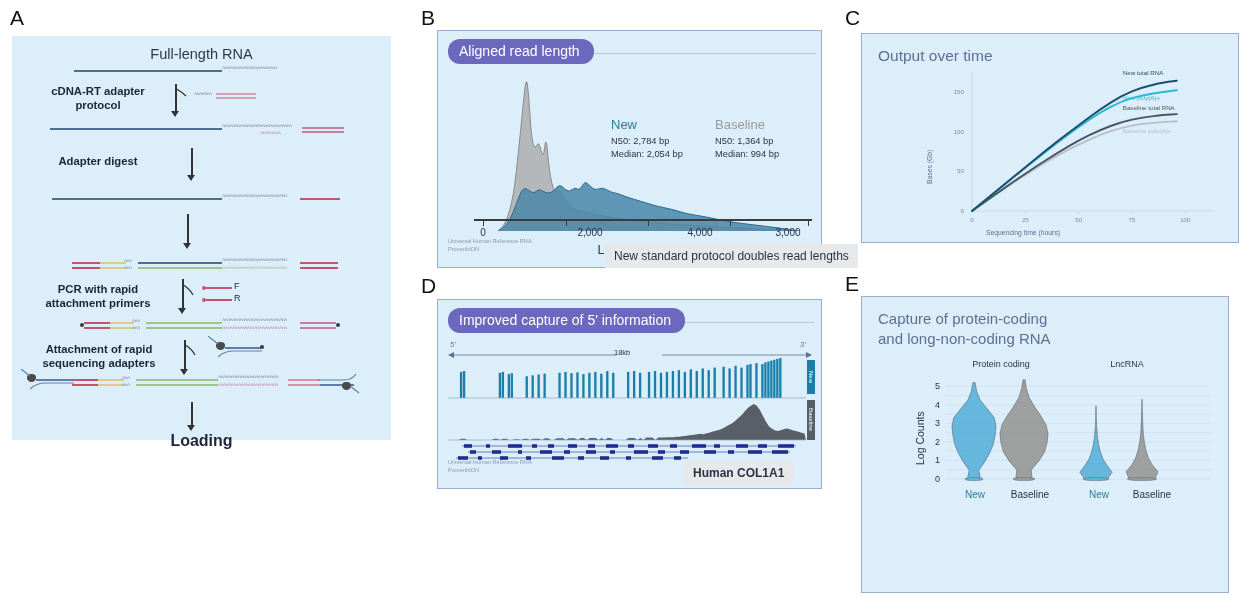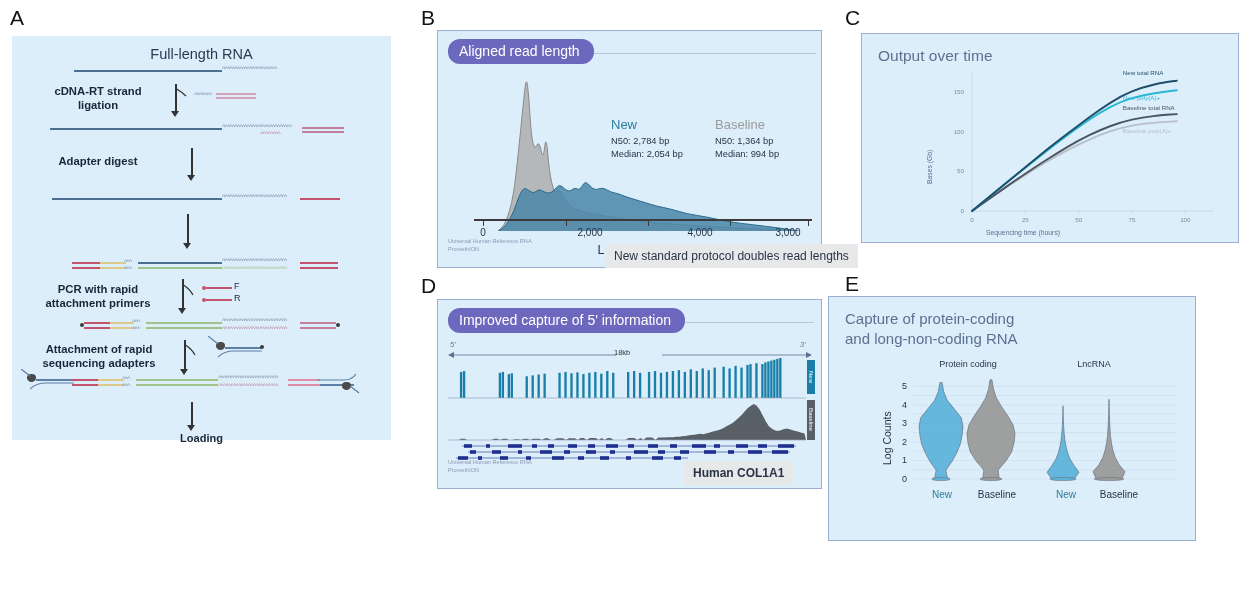--- a/index.html
+++ b/index.html
@@ -47,21 +47,21 @@
     font-family: "Liberation Sans", sans-serif;
   }
   .polymerase-badge {
     position: absolute;
     background: #4a4aa8; color: #fff;
     font-size: 12px; padding: 6px 10px;
     border-radius: 2px; white-space: nowrap;
   }
   .aLoading {
     position: absolute; width: 100%; text-align: center;
-    font-size: 11px; color: #1b2638; font-weight: 700;
+    font-size: 16px; color: #1b2638; font-weight: 700;
   }
   .bead {
     position: absolute; width: 9px; height: 8px;
     background: #4a4a4a; border-radius: 45% 45% 50% 50%;
   }
 
   
   .card {
     position: absolute;
     background: #ddeefb;
@@ -109,21 +109,21 @@
   #panelD-box { left: 437px; top: 299px; width: 385px; height: 190px; }
   .dMark { position: absolute; font-size: 7.5px; color: #5b7191; font-style: italic; }
   #dScaleLabel { position: absolute; font-size: 7.5px; color: #333; }
   .dTrackTab {
     position: absolute; writing-mode: vertical-rl;
     font-size: 6px; color: #fff; text-align: center;
     padding: 2px 1px;
   }
 
   
-  #panelE-box { left: 828px; top: 296px; width: 368px; height: 245px; }
+  #panelE-box { left: 861px; top: 296px; width: 368px; height: 297px; }
   #eTitle {
     position: absolute; left: 16px; top: 12px;
     font-size: 15px; color: #5b7191; line-height: 1.3;
     white-space: pre-line;
   }
   .eGroupLabel { position: absolute; font-size: 9px; color: #2a3346; text-align: center; }
   .eCatLabel { position: absolute; font-size: 10px; text-align: center; }
   #eYLabel {
     position: absolute; font-size: 10.5px; color: #2a3346;
     transform: rotate(-90deg); transform-origin: left top;
@@ -135,21 +135,21 @@
 
 <div class="panel-letter" style="left:10px; top:6px;">A</div>
 <div id="panelA-box">
 
   <div class="aTitle">Full-length RNA</div>
 
   <div class="strand" style="left:62px; top:34px; width:148px; background:#4d6f92;"></div>
   <div class="zig" style="left:210px; top:29px; width:62px;">^^^^^^^^^^^^^^^^^^^^^^</div>
 
   <div class="aStep" style="left:22px; top:48px; width:128px;">cDNA-RT
-strand ligation</div>
+adapter protocol</div>
   <div class="aArrow" style="left:163px; top:48px; height:28px;"></div>
   <div class="aArrowHead" style="left:159px; top:75px;"></div>
   <svg style="position:absolute; left:163px; top:52px;" width="12" height="12">
       <path d="M0,0 Q7,4 11,8" stroke="#333" stroke-width="1.2" fill="none"></path>
     </svg>
   <div class="zig" style="left:182px; top:55px; width:22px;">^^^^^^^</div>
   <div class="strand" style="left:204px; top:57px; width:40px; background:#d3a0b5;"></div>
   <div class="strand" style="left:204px; top:61px; width:40px; background:#d3a0b5;"></div>
 
   <div class="strand" style="left:38px; top:92px; width:172px; background:#4d6f92;"></div>

